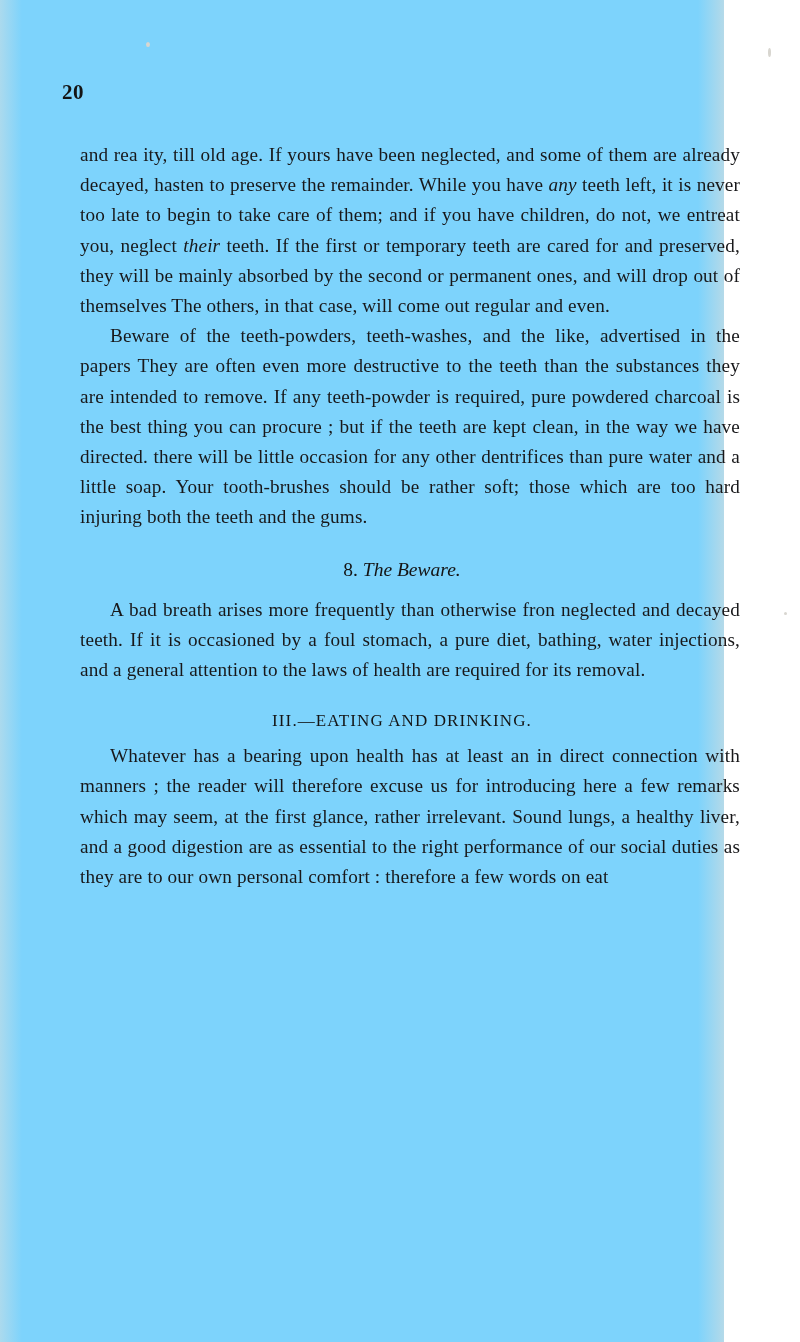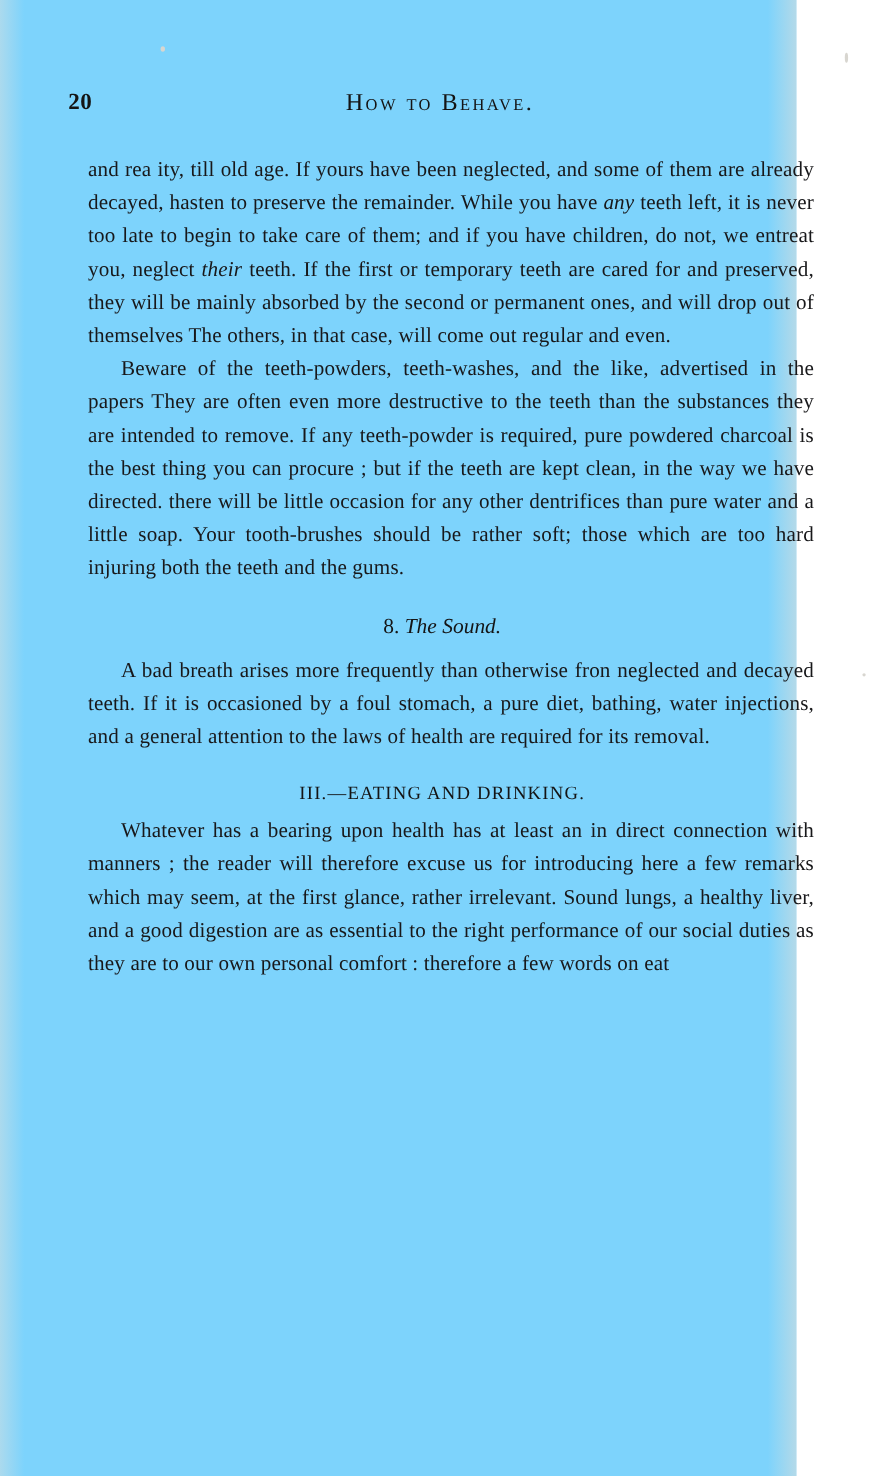--- a/index.html
+++ b/index.html
@@ -116,34 +116,33 @@
 
   <div class="edge-shade-l"></div>
   <div class="edge-shade"></div>
 
   <div class="speck" style="left:146px;top:42px;width:4px;height:5px;"></div>
   <div class="speck" style="left:768px;top:48px;width:3px;height:9px;"></div>
   <div class="speck" style="left:784px;top:612px;width:3px;height:3px;"></div>
 
   <div class="header">
     <div class="folio">20</div>
-    <div class="running-title">How to Behave.</div>
   </div>
 
   <div class="body-col">
 
     <p class="para">
       <span>and rea ity, till old age.  If yours have been neglected, and some of them are already decayed, hasten to preserve the remainder.  While you have </span><em>any</em><span> teeth left, it is never too late to begin to take care of them; and if you have children, do not, we entreat you, neglect </span><em>their</em><span> teeth.   If the first or temporary teeth are cared for and preserved, they will be mainly absorbed by the second or permanent ones, and will drop out of themselves  The others, in that case, will come out regular and even.</span>
     </p>
 
     <p class="para indent">Beware of the teeth-powders, teeth-washes, and the like, advertised in the papers  They are often even more destructive to the teeth than the substances they are intended to remove.  If any teeth-powder is required, pure powdered charcoal is the best thing you can procure ; but if the teeth are kept clean, in the way we have directed. there will be little occasion for any other dentrifices than pure water and a little soap.  Your tooth-brushes should be rather soft; those which are too hard injuring both the teeth and the gums.</p>
 
     <div class="section-head">
       <span class="num">8.</span>
-      <span class="ttl">The Sound.</span>
+      <span class="ttl">The Beware.</span>
     </div>
 
     <p class="para indent blur1">A bad breath arises more frequently than otherwise fron neglected and decayed teeth.  If it is occasioned by a foul stomach, a pure diet, bathing, water injections, and a general attention to the laws of health are required for its removal.</p>
 
     <div class="subhead">III.—EATING AND DRINKING.</div>
 
     <p class="para indent lastpara blur2">Whatever has a bearing upon health has at least an in direct connection with manners ; the reader will therefore excuse us for introducing here a few remarks which may seem, at the first glance, rather irrelevant.  Sound lungs, a healthy liver, and a good digestion are as essential to the right performance of our social duties as they are to our own personal comfort : therefore a few words on eat</p>
 
   </div>
 </div>

